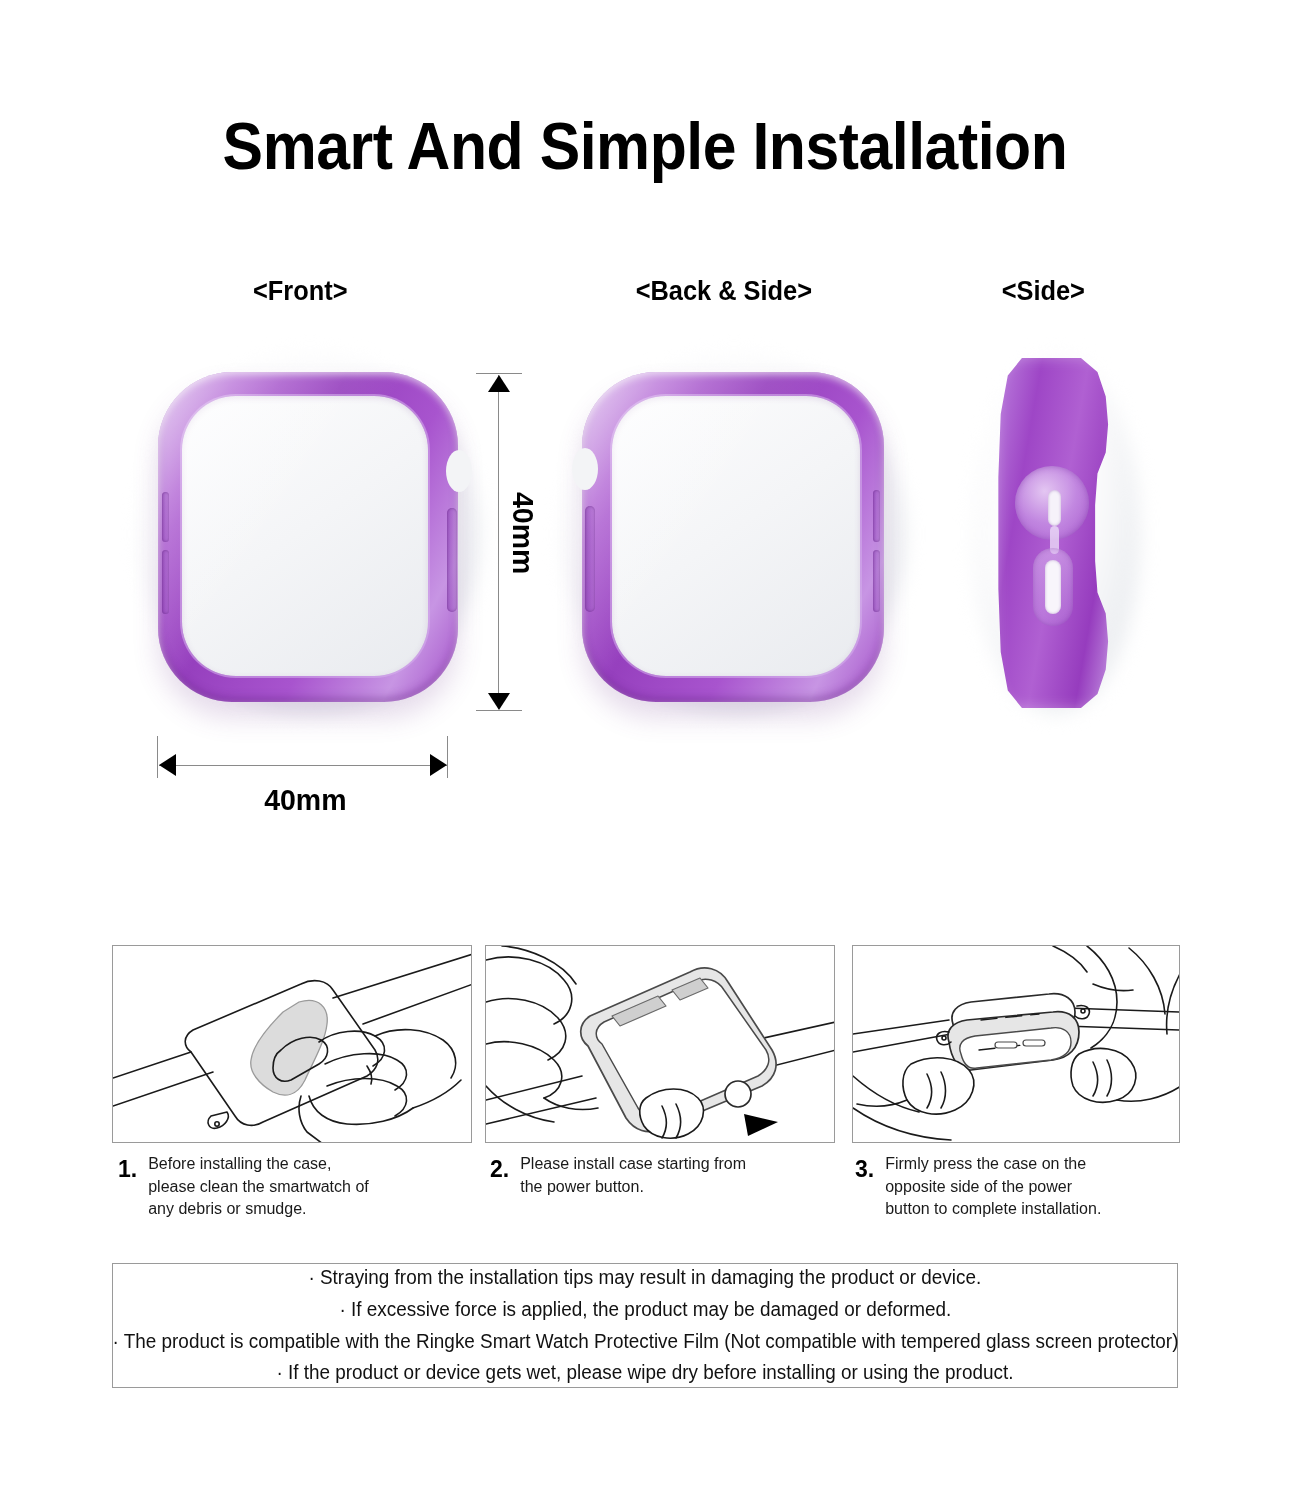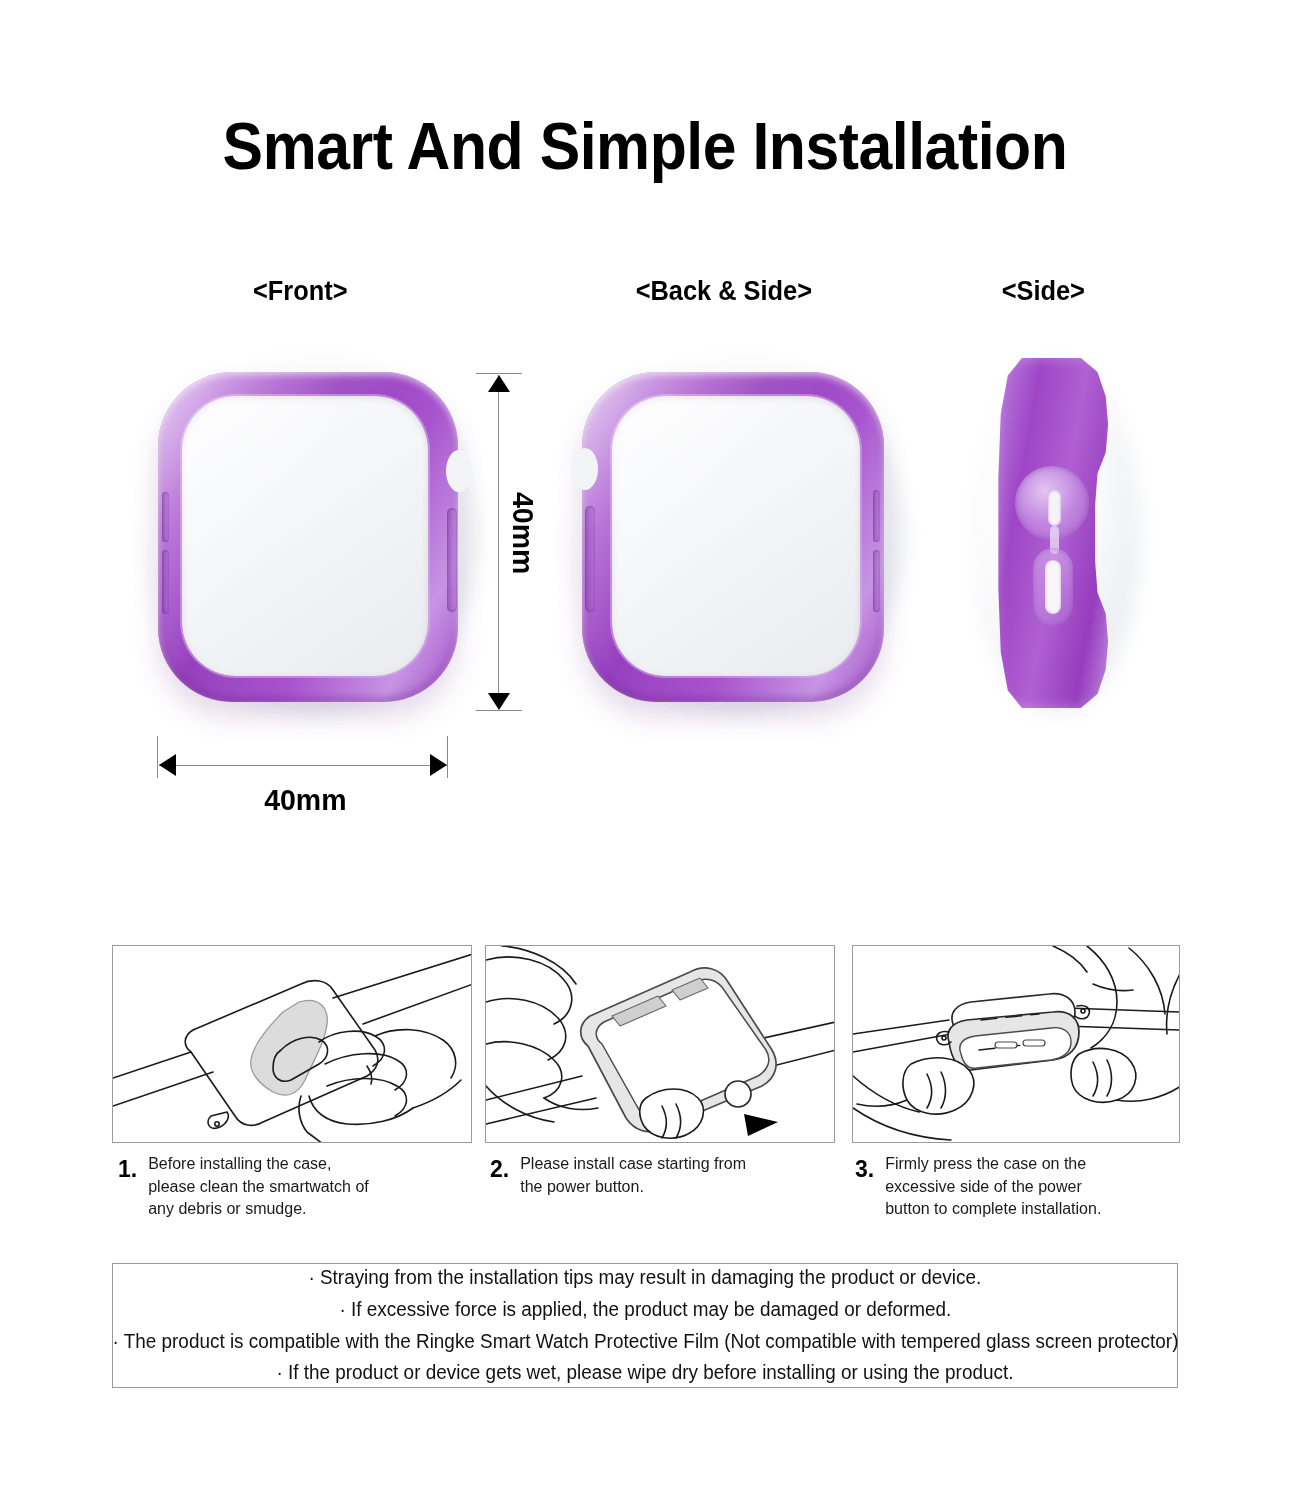--- a/index.html
+++ b/index.html
@@ -524,21 +524,21 @@
 any debris or smudge.</span>
 </div>
 <div class="step" id="step-2">
   <span class="step-num">2.</span>
   <span class="step-text">Please install case starting from
 the power button.</span>
 </div>
 <div class="step" id="step-3">
   <span class="step-num">3.</span>
   <span class="step-text">Firmly press the case on the
-excessive side of the power
+opposite side of the power
 button to complete installation.</span>
 </div>
 
 <div class="disclaimer">
   <div class="disclaimer-line">· Straying from the installation tips may result in damaging the product or device.</div>
   <div class="disclaimer-line">· If excessive force is applied, the product may be damaged or deformed.</div>
   <div class="disclaimer-line">· The product is compatible with the Ringke Smart Watch Protective Film (Not compatible with tempered glass screen protector)</div>
   <div class="disclaimer-line">· If the product or device gets wet, please wipe dry before installing or using the product.</div>
 </div>
 

